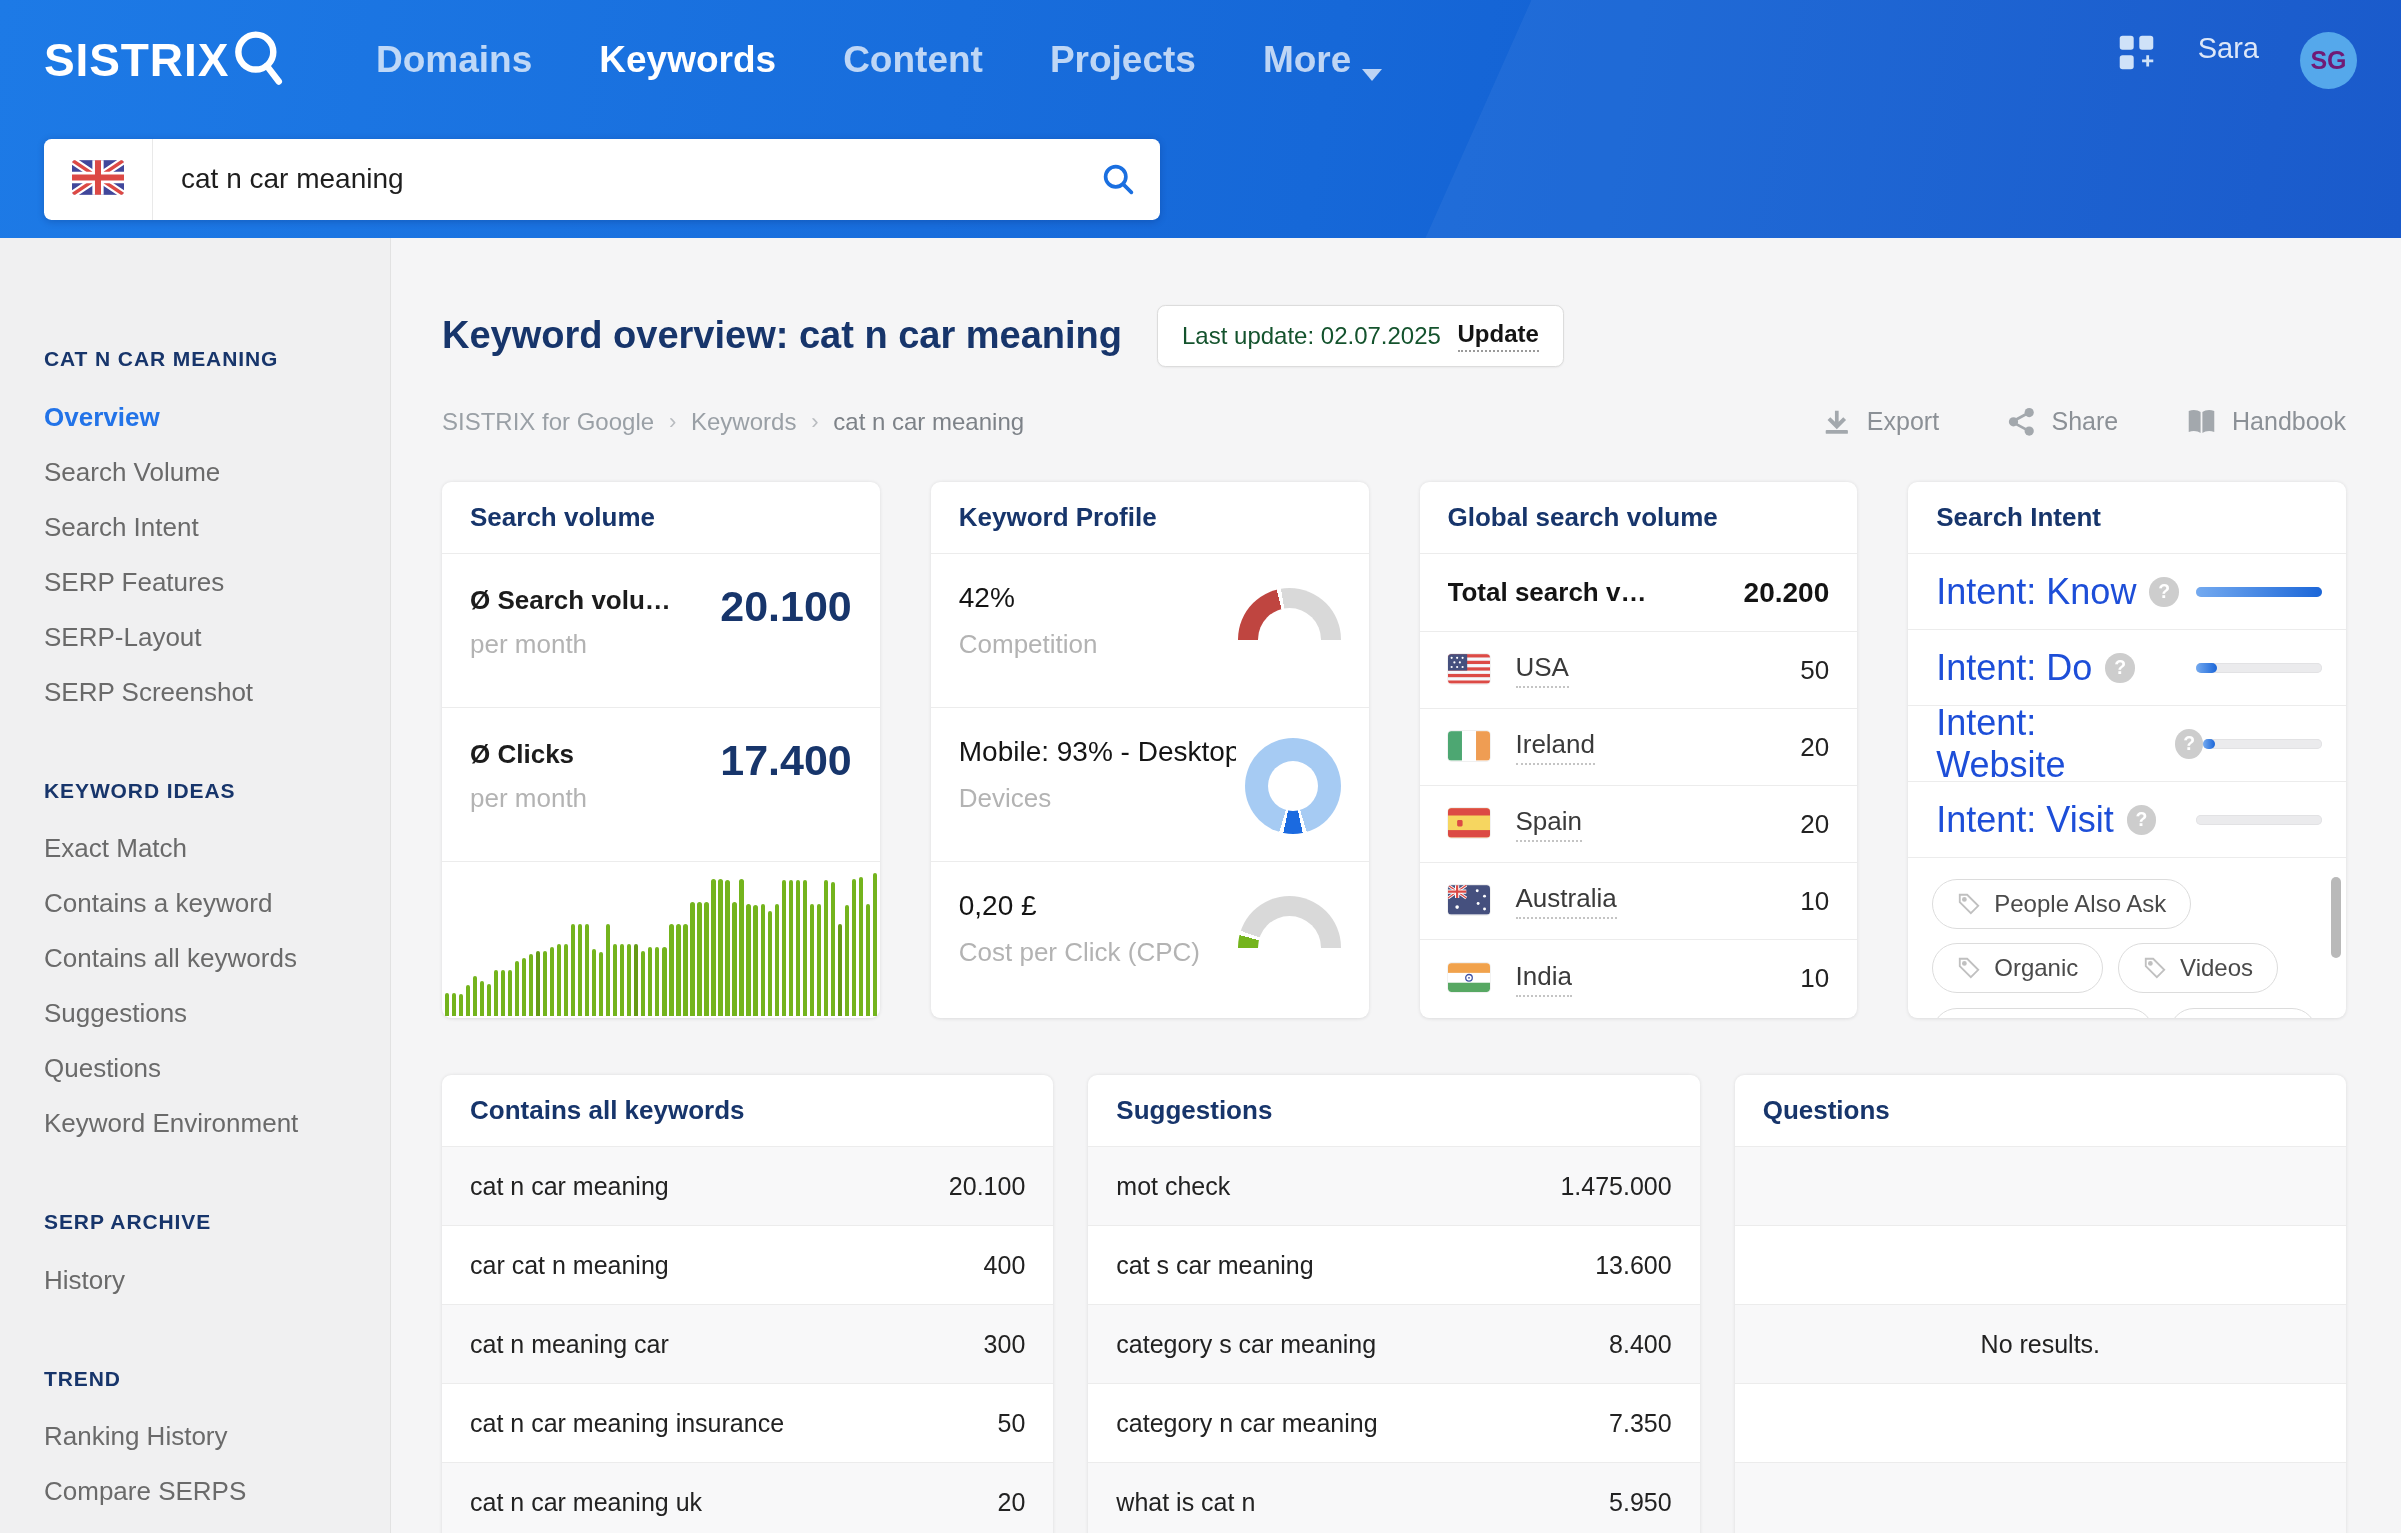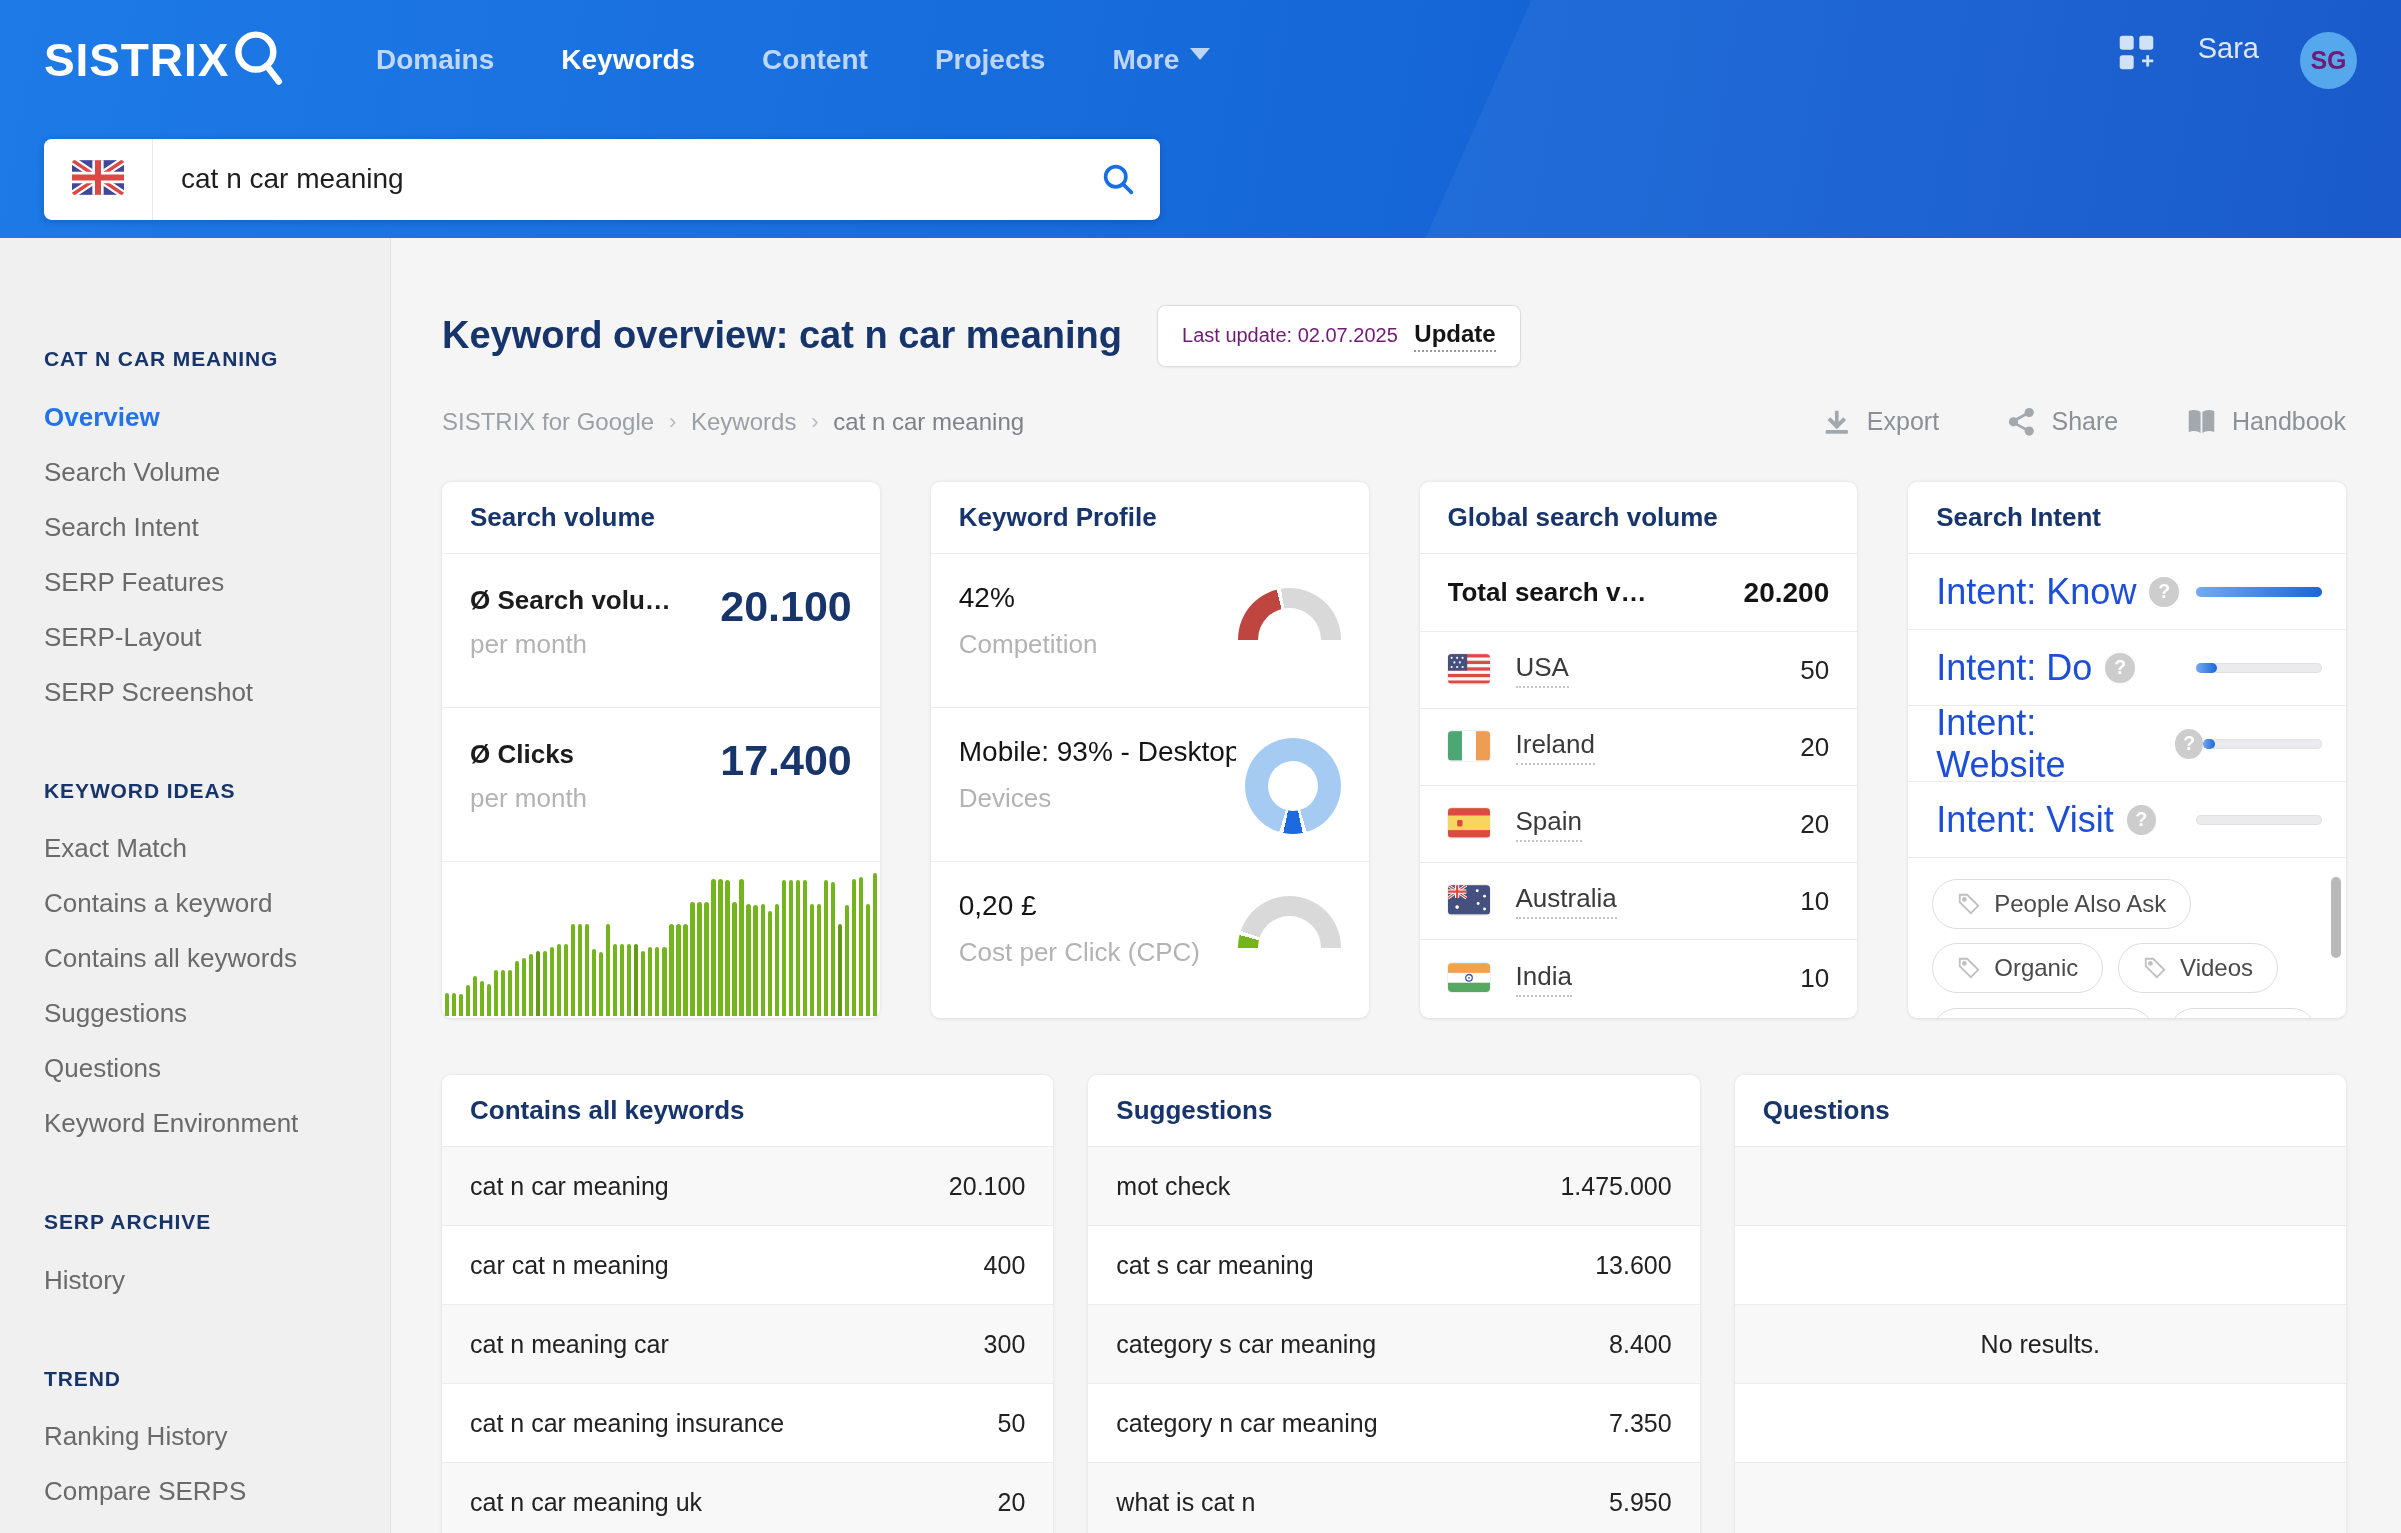--- a/index.html
+++ b/index.html
@@ -7,21 +7,21 @@
   body { font-family:"Liberation Sans", sans-serif; background:#f5f5f6; color:#222; }
 
   
   .appheader { position:relative; background:linear-gradient(100deg,#1d7ae6 0%,#1668d8 55%,#0e52c9 100%); overflow:hidden; }
   .appheader::before { content:''; position:absolute; left:58%; top:-46px; width:60%; height:300%;
     background:rgba(255,255,255,.05); transform:skewX(-24deg); }
   .topbar { position:relative; height:120px; display:flex; align-items:center; padding:0 44px; }
   .brand { display:flex; align-items:center; gap:1.8px; color:#fff; }
   .brand-text { font-size:46px; font-weight:700; letter-spacing:0.9px; }
   .mainnav { display:flex; align-items:center; gap:67px; margin-left:88px; }
-  .nav-item { font-size:28px; font-weight:700; color:rgba(255,255,255,.72); text-decoration:none; cursor:pointer; display:flex; align-items:flex-start; gap:11px;}
+  .nav-item { font-size:37px; font-weight:700; color:rgba(255,255,255,.72); text-decoration:none; cursor:pointer; display:flex; align-items:flex-end; gap:11px;}
   .nav-item.active { color:#ffffff; }
   .caret { width:0; height:0; border-left:10.2px solid transparent; border-right:10.2px solid transparent; border-top:12px solid rgba(255,255,255,.72); margin-top:3.7px;}
   .topbar-right { margin-left:auto; display:flex; gap:41px; }
   .username { font-size:29px; color:rgba(255,255,255,.85); }
   .avatar { width:57px; height:57px; border-radius:50%; background:#55a8eb; color:#701a75; font-size:25px; font-weight:700;
     display:flex; align-items:center; justify-content:center; }
 
   .searchrow { position:relative; height:118px; padding:0 44px; display:flex; align-items:center; }
   .search-box { width:1116px; height:81px; background:#fff; border-radius:7.4px; display:flex; align-items:center;
     box-shadow:0 1.8px 7.4px rgba(0,25,80,.22); overflow:hidden; }
@@ -36,21 +36,21 @@
   .side-header { font-size:21px; font-weight:700; color:#17356b; letter-spacing:0.9px; margin-bottom:18.5px; }
   .side-item { display:block; font-size:26px; color:#6a6a6a; padding:12px 0; text-decoration:none; cursor:pointer; }
   .side-item.active { color:#2273e8; font-weight:700; }
 
   .main { flex:1; padding:67px 55px 14px 51px; }
 
   .title-row { display:flex; align-items:center; gap:35px; }
   .page-title { font-size:38px; font-weight:700; color:#17356b; }
   .update-badge { display:inline-flex; align-items:center; gap:16.6px; background:#fff; border:0.9px solid #dcdcdc; border-radius:8.3px;
     padding:14px 24px; box-shadow:0 0.9px 1.8px rgba(0,0,0,.05); }
-  .update-badge .lu { font-size:20px; color:#701a75; }
+  .update-badge .lu { font-size:24px; color:#14532d; }
   .update-badge .upd { font-size:24px; font-weight:700; color:#141414; border-bottom:2.8px dotted #9a9a9a; padding-bottom:1.8px; cursor:pointer; }
 
   .crumb-row { display:flex; align-items:center; justify-content:space-between; margin-top:40px; }
   .breadcrumb { display:flex; align-items:center; gap:14.8px; font-size:24px; color:#9aa0a6; }
   .breadcrumb .sep { color:#b9bcc0; font-size:22px; }
   .breadcrumb .crumb { cursor:pointer; }
   .breadcrumb .crumb.last { color:#7d8差288; color:#7d8288; }
   .actions { display:flex; align-items:center; gap:68px; }
   .action { display:flex; align-items:center; gap:14.8px; font-size:25px; color:#8b9096; cursor:pointer; }
   .action svg { display:block; }

